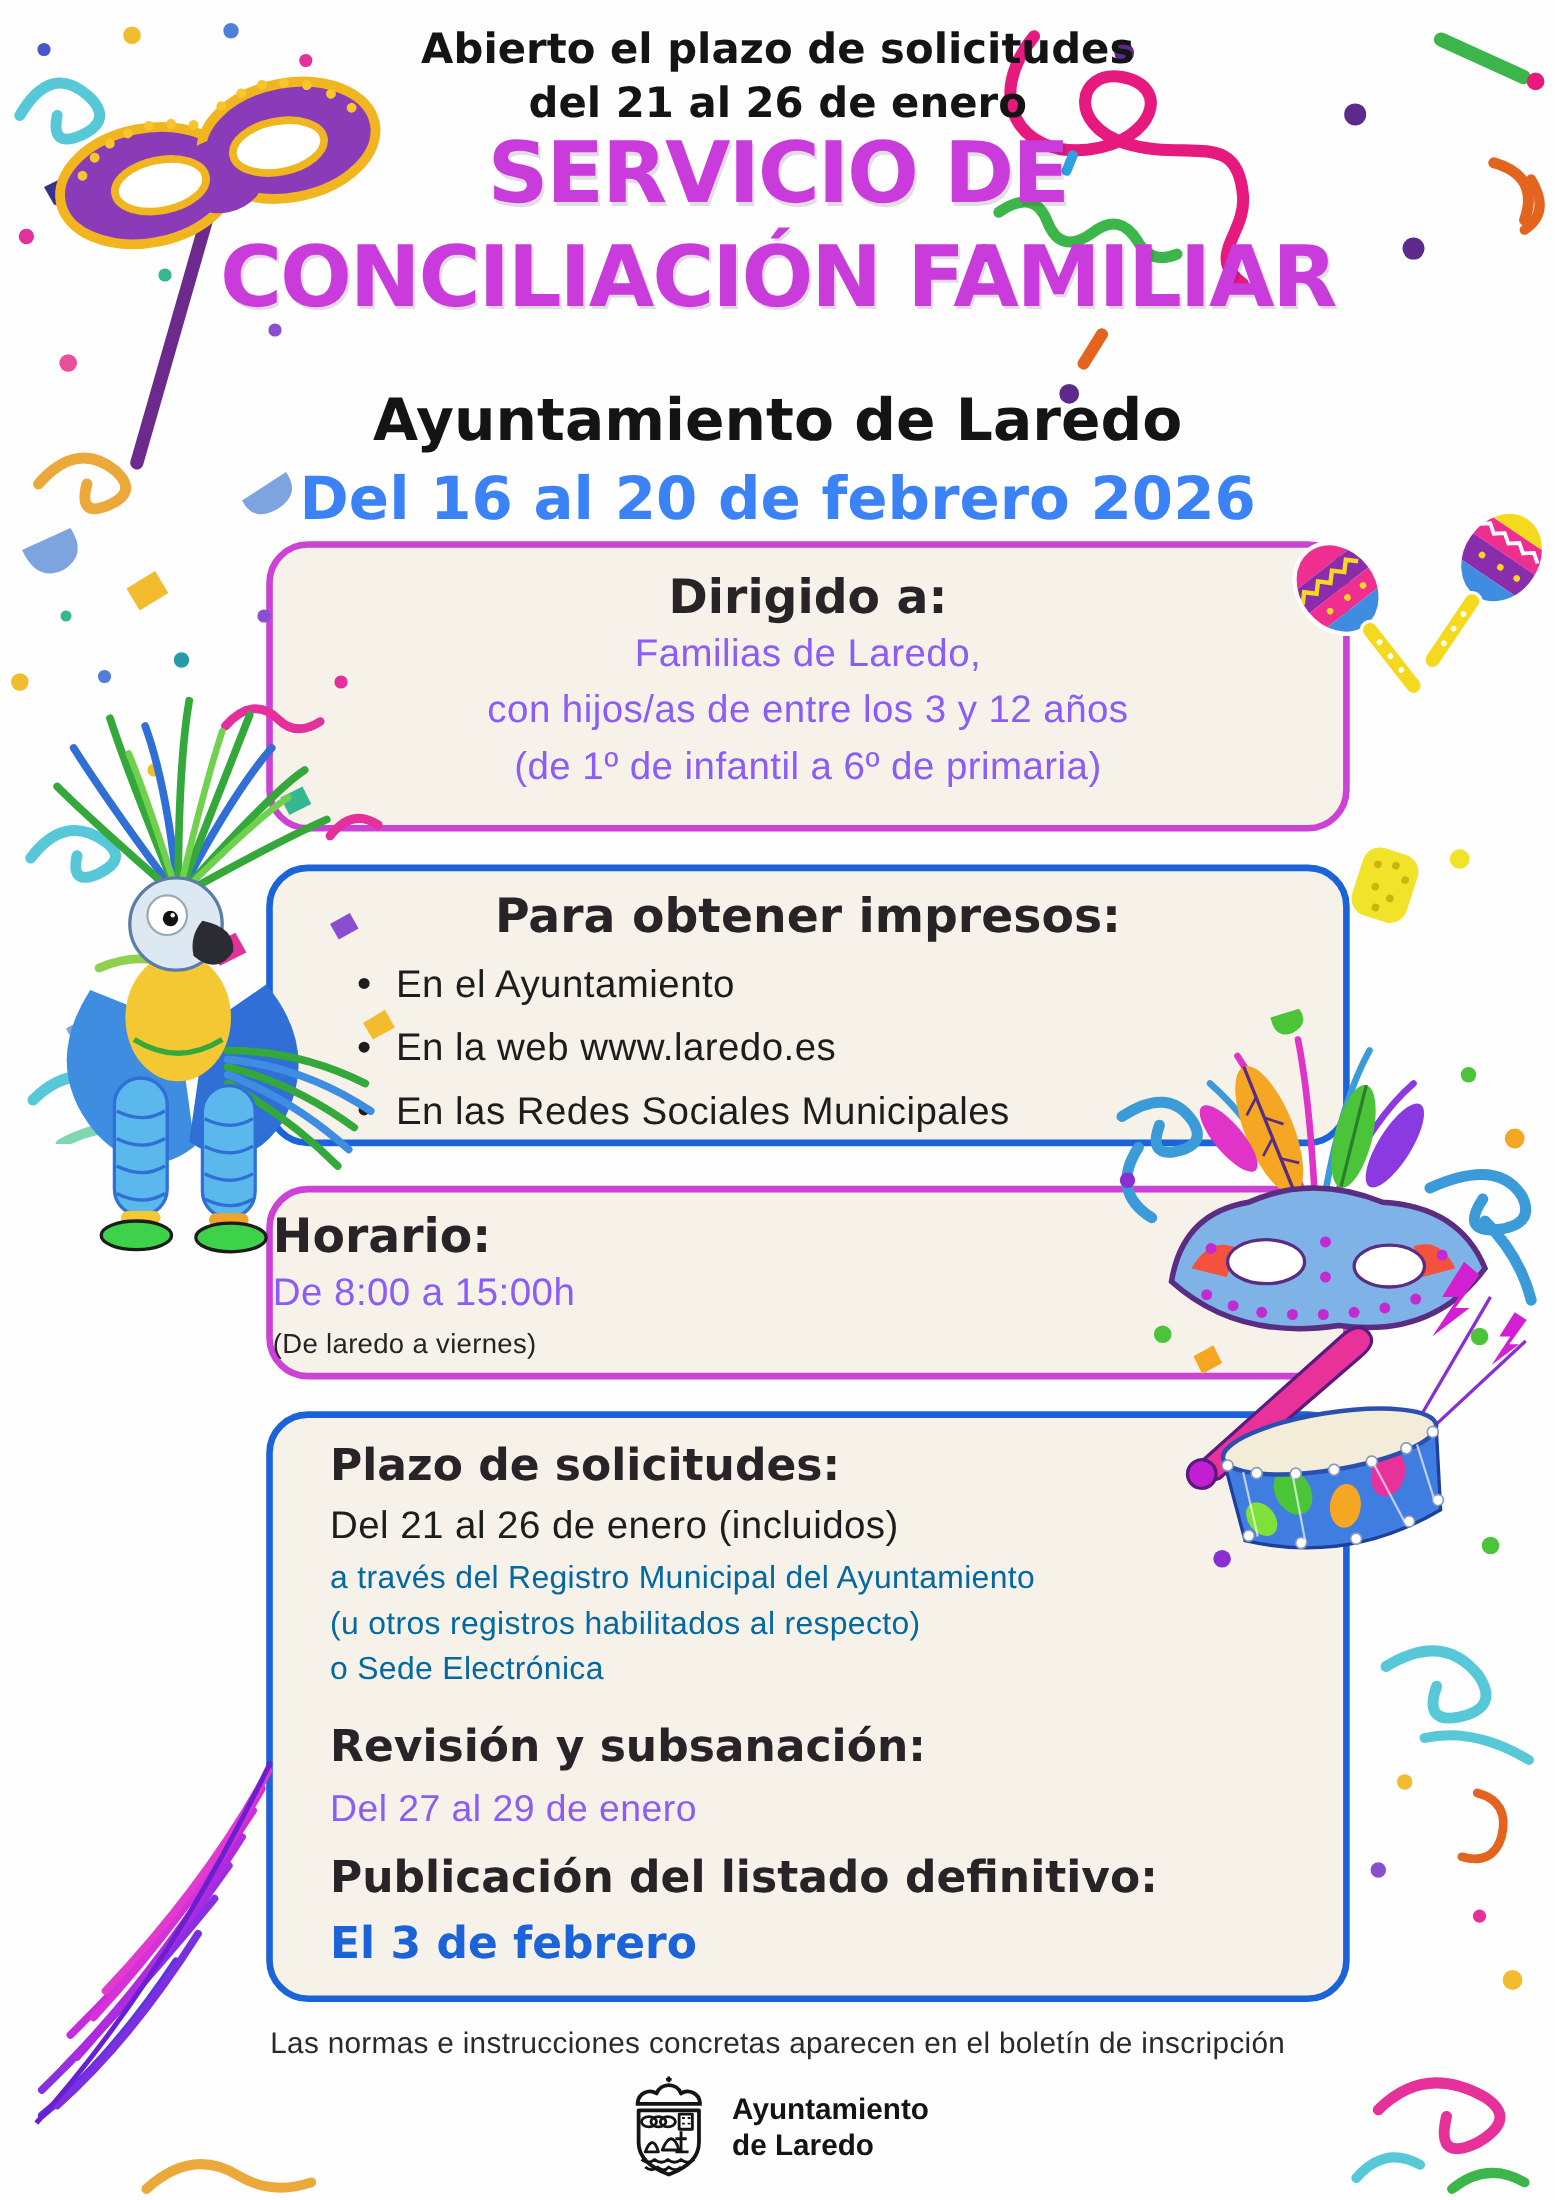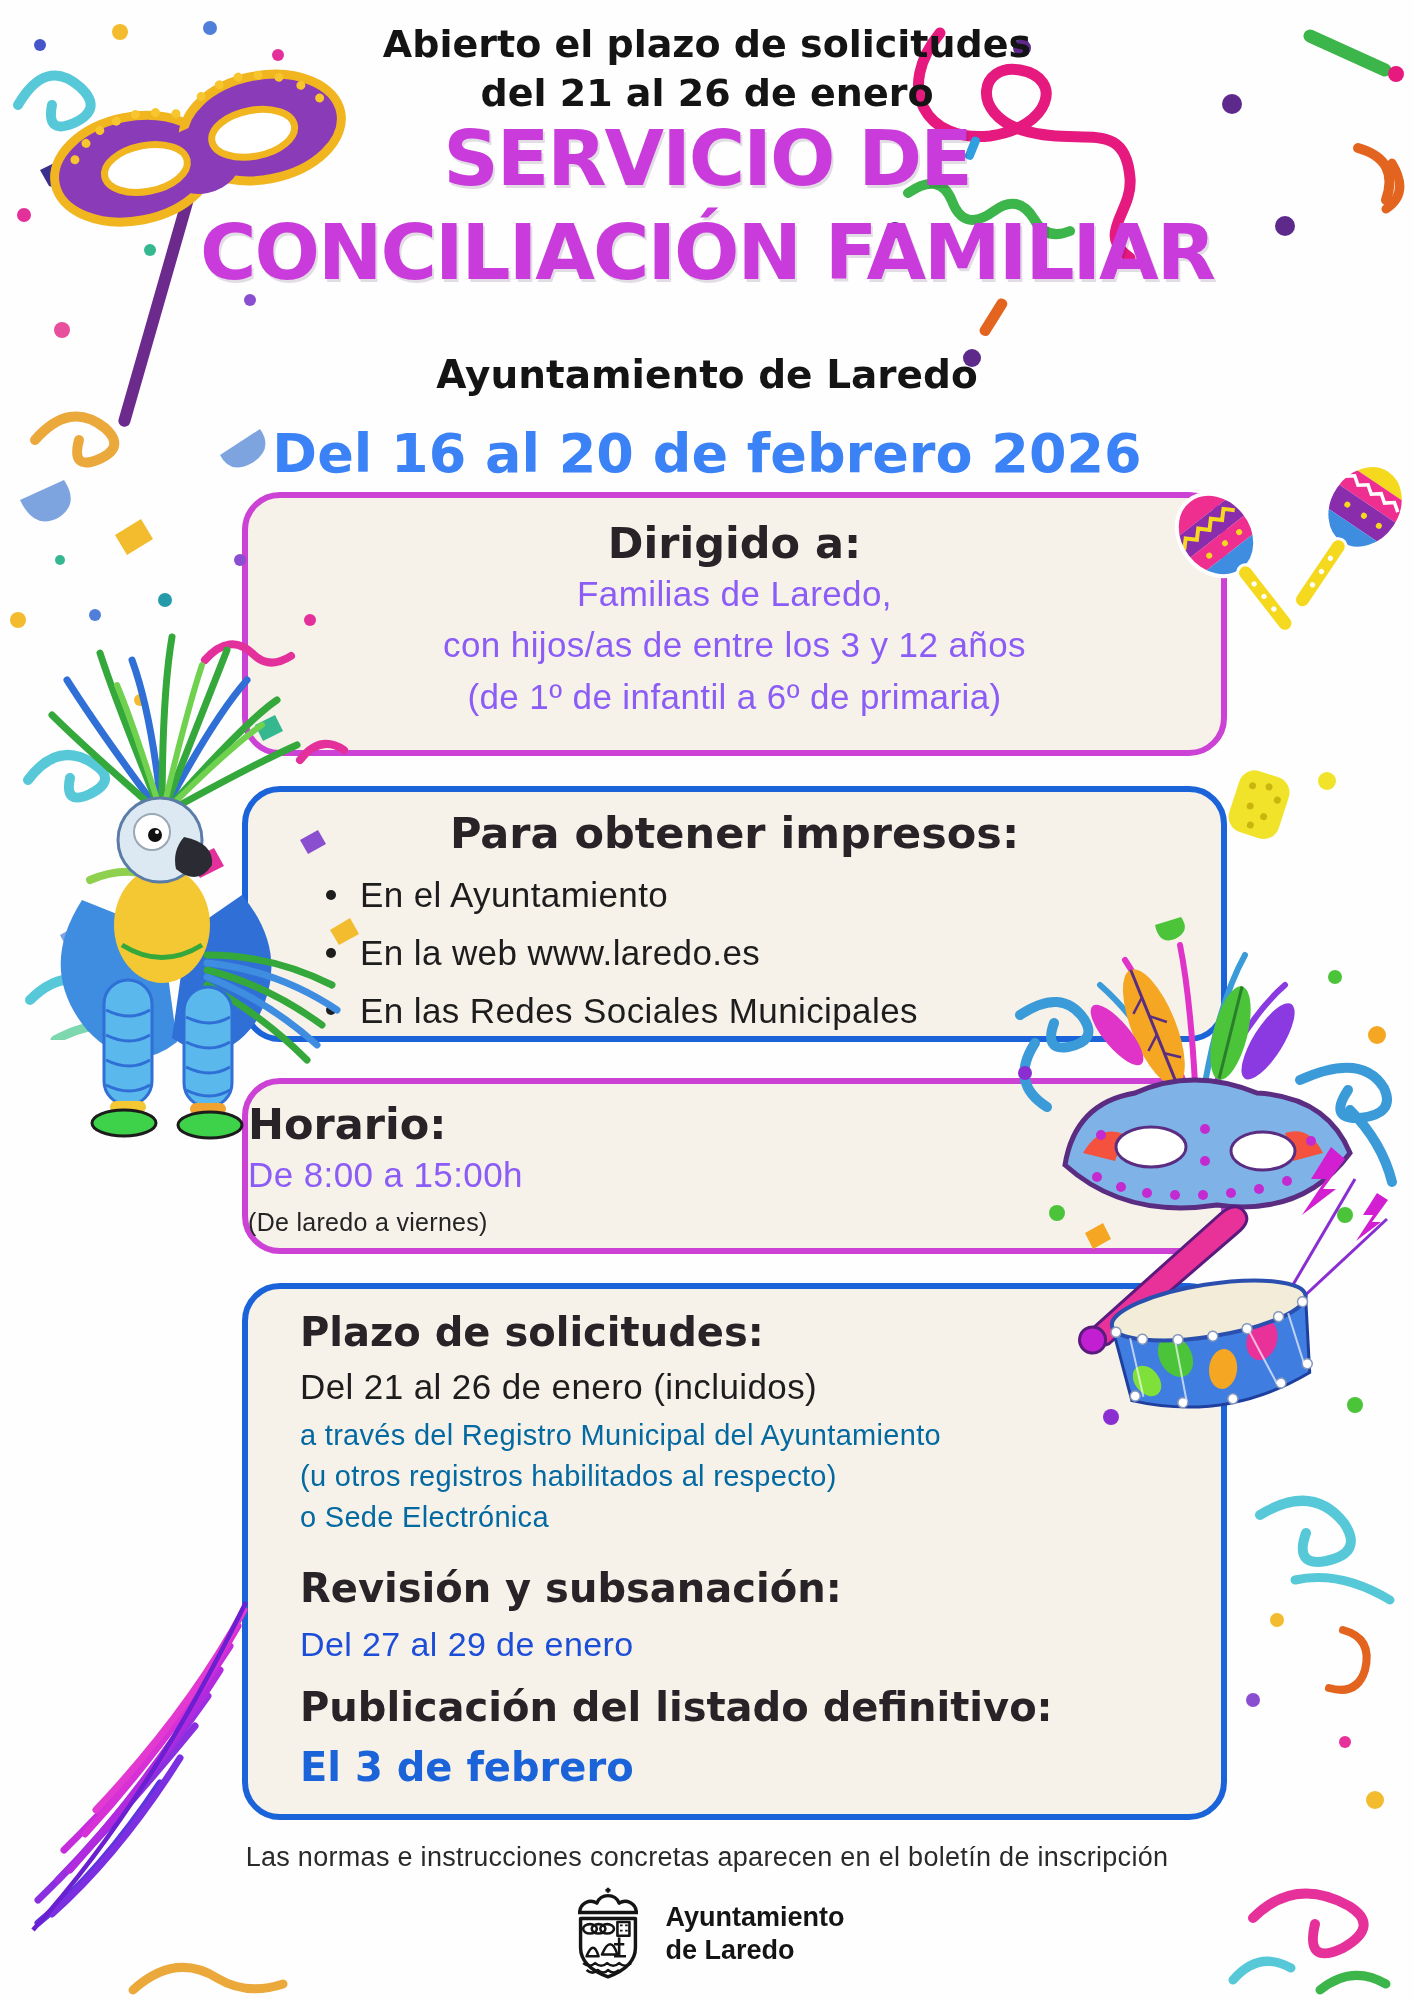--- a/index.html
+++ b/index.html
@@ -3,41 +3,41 @@
 <meta charset="utf-8">
 <style>
   html,body{margin:0;padding:0;background:#ffffff;}
   .poster{position:relative;width:1414px;height:2000px;background:#fefefe;overflow:hidden;
           font-family:"Liberation Sans",sans-serif;}
   .deco{position:absolute;z-index:3;pointer-events:none;}
   .txt{position:absolute;left:0;width:100%;text-align:center;z-index:4;}
   .notice{top:20px;font-family:"DejaVu Sans",sans-serif;font-weight:bold;font-size:38px;line-height:1.3;color:#141414;}
   .title{top:112px;font-family:"DejaVu Sans",sans-serif;font-weight:bold;font-size:77px;line-height:1.22;
          color:#c93bdb;letter-spacing:-2px;text-shadow:2px 3px 0 rgba(60,20,70,.14);}
-  .subtitle{top:352px;font-family:"DejaVu Sans",sans-serif;font-weight:bold;font-size:39px;color:#141414;}
+  .subtitle{top:352px;font-family:"DejaVu Sans",sans-serif;font-weight:bold;font-size:53px;color:#141414;}
   .daterange{top:405px;font-family:"DejaVu Sans",sans-serif;font-weight:bold;font-size:54px;color:#3b82f6;margin-top:17px;}
 
   .box{position:absolute;left:242px;width:985px;background:#f6f1e9;border-radius:38px;z-index:2;box-sizing:border-box;}
   .box.magenta{border:6px solid #cb42d4;}
   .box.blue{border:6px solid #1a63d8;}
   .box-title{font-family:"DejaVu Sans",sans-serif;font-weight:bold;font-size:43px;color:#272327;}
   .body-line{font-size:35px;font-weight:400;color:#8b5cf6;line-height:1.47;letter-spacing:.4px;}
   #box-dirigido{top:492px;height:264px;text-align:center;padding-top:20px;}
   #box-impresos{top:786px;height:256px;padding-top:16px;text-align:center;}
   .bullets{text-align:left;margin:8px 0 0 78px;}
   .bullet-row{font-size:35px;font-weight:400;color:#1d1d1d;line-height:1.65;letter-spacing:.4px;}
   .bullet-row::before{content:"";display:inline-block;width:10px;height:10px;border-radius:50%;
                       background:#1d1d1d;margin-right:24px;vertical-align:middle;margin-bottom:6px;}
   #box-horario{top:1078px;height:176px;padding-top:15px;}
   .note-small{font-size:25px;font-weight:400;color:#242424;margin-top:8px;letter-spacing:.3px;}
   #box-plazo{top:1283px;height:537px;padding:20px 36px 0 52px;text-align:left;}
   .h-bold{font-family:"DejaVu Sans",sans-serif;font-weight:bold;font-size:40px;color:#272327;}
   .line-lg{font-size:35px;font-weight:400;color:#1d1d1d;letter-spacing:.4px;}
   .line-sm{font-size:29px;font-weight:400;color:#0369a1;line-height:1.42;letter-spacing:.3px;}
-  .blue-light{font-size:34px;font-weight:400;color:#1d4ed8;letter-spacing:.4px;}
+  .blue-light{font-size:34px;font-weight:400;color:#8b5cf6;letter-spacing:.4px;}
   .blue-bold{font-family:"DejaVu Sans",sans-serif;font-weight:bold;font-size:40px;color:#1a63d8;}
   .mt8{margin-top:8px;}.mt12{margin-top:12px;}.mt14{margin-top:14px;}.mt20{margin-top:20px;}.mt26{margin-top:26px;}
   .footer-note{top:1842px;font-size:27px;font-weight:400;color:#2a2a2a;letter-spacing:.3px;}
   .logo{position:absolute;top:1886px;left:0;width:100%;display:flex;justify-content:center;align-items:center;gap:18px;z-index:4;}
   .logo-text{font-size:27px;font-weight:bold;color:#141414;text-align:left;line-height:1.22;}
 </style>
 </head>
 <body>
 
 <div class="poster">

